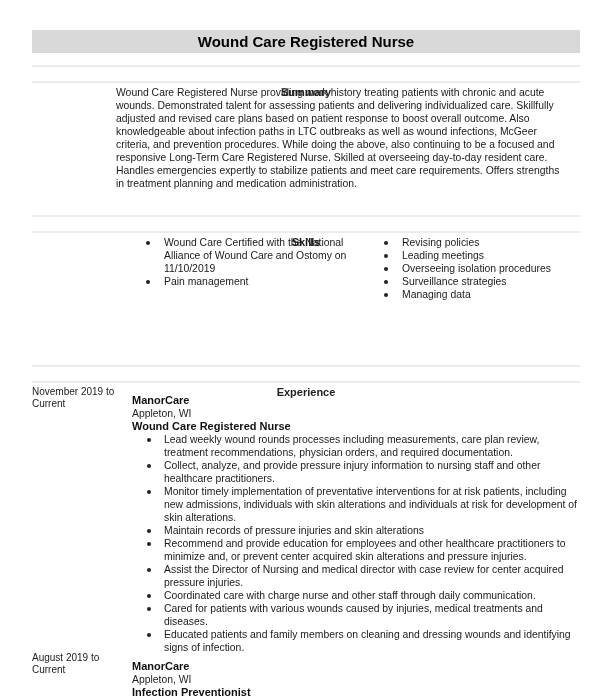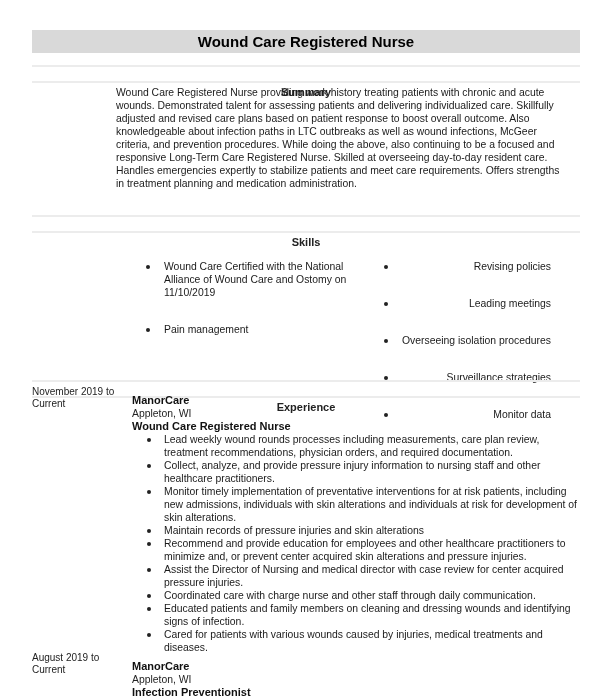--- a/index.html
+++ b/index.html
@@ -25,28 +25,28 @@
     .summary {
       position: absolute; left: 116px; top: 86px; width: 450px;
       font-size: 10.4px; line-height: 13px; color: #1a1a1a;
     }
 
     .skills {
       position: absolute; left: 122px; top: 236px; width: 460px;
       display: flex; font-size: 10.4px; line-height: 13px;
     }
     .skills ul { list-style: none; }
-    .skills li { position: relative; padding-left: 42px; margin-top: 24px; }
+    .skills li { position: relative; padding-left: 42px; }
     .skills li::before {
       content: ""; position: absolute; left: 24px; top: 5px;
       width: 4px; height: 4px; border-radius: 50%; background: #222;
     }
     .skills .col1 { width: 250px; }
     .skills .col1 li { padding-left: 42px; }
-    .skills .col2 li { padding-left: 30px; text-align: right; }
+    .skills .col2 li { padding-left: 30px; }
     .skills .col2 li::before { left: 12px; }
 
     .job { position: absolute; left: 32px; width: 550px; font-size: 10.4px; line-height: 13px; }
     .job .dates { position: absolute; left: 0; top: 0; width: 95px; font-size: 10px; line-height: 12px; color: #222; }
     .job .body { position: absolute; left: 100px; top: 8px; width: 450px; }
     .job .company { font-size: 11px; font-weight: bold; color: #111; }
     .job .location { color: #222; }
     .job .role { font-size: 11px; font-weight: bold; color: #111; }
     .job ul { list-style: none; }
     .job li { position: relative; padding-left: 32px; }
@@ -75,44 +75,44 @@
   <div class="skills">
     <ul class="col1">
       <li>Wound Care Certified with the National Alliance of Wound Care and Ostomy on 11/10/2019</li>
       <li>Pain management</li>
     </ul>
     <ul class="col2">
       <li>Revising policies</li>
       <li>Leading meetings</li>
       <li>Overseeing isolation procedures</li>
       <li>Surveillance strategies</li>
-      <li>Monitor data</li>
+      <li>Managing data</li>
     </ul>
   </div>
 
-  <div class="section-head" style="top:380px;">
+  <div class="section-head" style="top:365px;">
     <span>Experience</span>
   </div>
 
   <div class="job" style="top:386px;">
     <div class="dates">November 2019 to Current</div>
     <div class="body">
       <div class="company">ManorCare</div>
       <div class="location">Appleton, WI</div>
       <div class="role">Wound Care Registered Nurse</div>
       <ul>
         <li>Lead weekly wound rounds processes including measurements, care plan review, treatment recommendations, physician orders, and required documentation.</li>
         <li>Collect, analyze, and provide pressure injury information to nursing staff and other healthcare practitioners.</li>
         <li>Monitor timely implementation of preventative interventions for at risk patients, including new admissions, individuals with skin alterations and individuals at risk for development of skin alterations.</li>
         <li>Maintain records of pressure injuries and skin alterations</li>
         <li>Recommend and provide education for employees and other healthcare practitioners to minimize and, or prevent center acquired skin alterations and pressure injuries.</li>
         <li>Assist the Director of Nursing and medical director with case review for center acquired pressure injuries.</li>
         <li>Coordinated care with charge nurse and other staff through daily communication.</li>
+        <li>Cared for patients with various wounds caused by injuries, medical treatments and diseases.</li>
         <li>Educated patients and family members on cleaning and dressing wounds and identifying signs of infection.</li>
-        <li>Cared for patients with various wounds caused by injuries, medical treatments and diseases.</li>
       </ul>
     </div>
   </div>
 
   <div class="job" style="top:652px;">
     <div class="dates">August 2019 to Current</div>
     <div class="body">
       <div class="company">ManorCare</div>
       <div class="location">Appleton, WI</div>
       <div class="role">Infection Preventionist</div>

